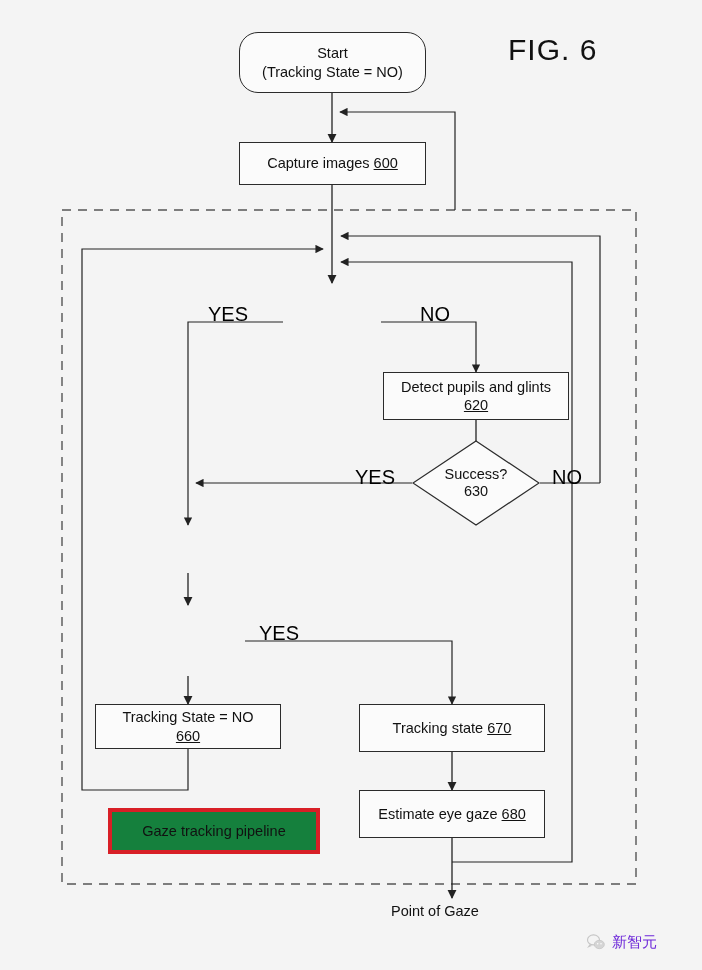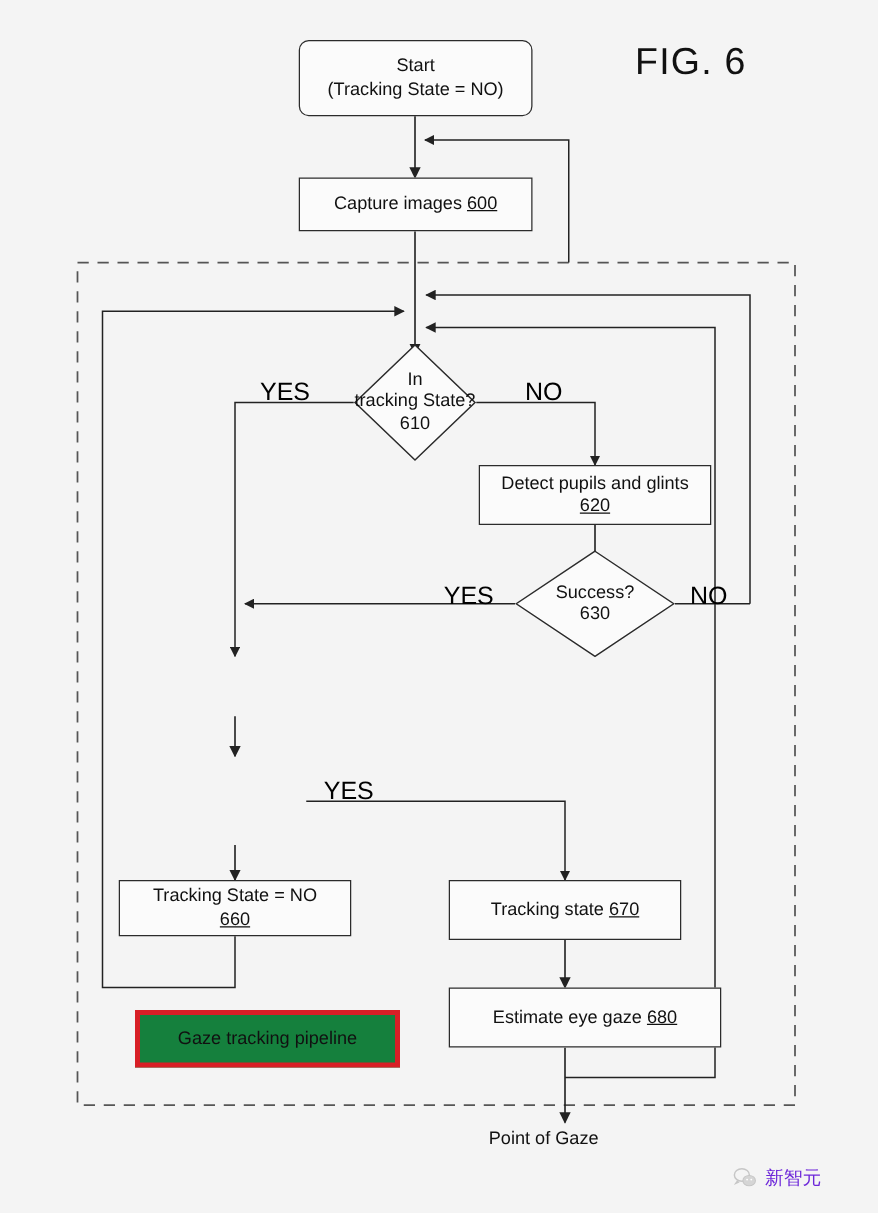--- a/index.html
+++ b/index.html
@@ -30,21 +30,21 @@
     display: flex;
     flex-direction: column;
     align-items: center;
     justify-content: center;
     text-align: center;
     color: #111;
     font-size: 14.5px;
     line-height: 1.25;
   }
   .node.rounded {
-    border-radius: 8px;
+    border-radius: 19px;
   }
   .node .ref {
     text-decoration: underline;
   }
   .node .inline-ref {
     text-decoration: underline;
   }
   .diamond-wrap {
     position: absolute;
   }
@@ -161,30 +161,20 @@
     <span>Start</span>
     <span>(Tracking State = NO)</span>
   </div>
 
   <div class="node" style="left:239px; top:142px; width:187px; height:43px;text-align:center;">
     <div>
       <span>Capture images </span><span class="inline-ref">600</span>
     </div>
   </div>
 
-  <div class="diamond-wrap" style="left:283px; top:275px; width:98px; height:94px;">
-    <svg width="98" height="94" viewBox="0 0 98 94">
-      <polygon points="49,1 97,47 49,93 1,47" fill="#fbfbfb" stroke="#2b2b2b" stroke-width="1.2"></polygon>
-    </svg>
-    <div class="dtext">
-      <span>In</span>
-      <span>tracking State?</span>
-      <span class="ref">610</span>
-    </div>
-  </div>
 
   <div class="node" style="left:383px; top:372px; width:186px; height:48px;">
     <span>Detect pupils and glints</span>
     <span class="ref">620</span>
   </div>
 
   <div class="diamond-wrap" style="left:412px; top:440px; width:128px; height:86px;">
     <svg width="128" height="86" viewBox="0 0 128 86">
       <polygon points="64,1 127,43 64,85 1,43" fill="#fbfbfb" stroke="#2b2b2b" stroke-width="1.2"></polygon>
     </svg>
@@ -200,21 +190,21 @@
     <span>Tracking State = NO</span>
     <span class="ref">660</span>
   </div>
 
   <div class="node" style="left:359px; top:704px; width:186px; height:48px;">
     <div>
       <span>Tracking state </span><span class="inline-ref">670</span>
     </div>
   </div>
 
-  <div class="node" style="left:359px; top:790px; width:218px; height:48px;">
+  <div class="node" style="left:359px; top:790px; width:186px; height:48px;">
     <div>
       <span>Estimate eye gaze </span><span class="inline-ref">680</span>
     </div>
   </div>
 
   <div id="pipeline-box" style="left:108px; top:808px; width:212px; height:46px;">
     <span>Gaze tracking pipeline</span>
   </div>
 
   <div class="edge-label" style="left:208px; top:303px;">YES</div>

